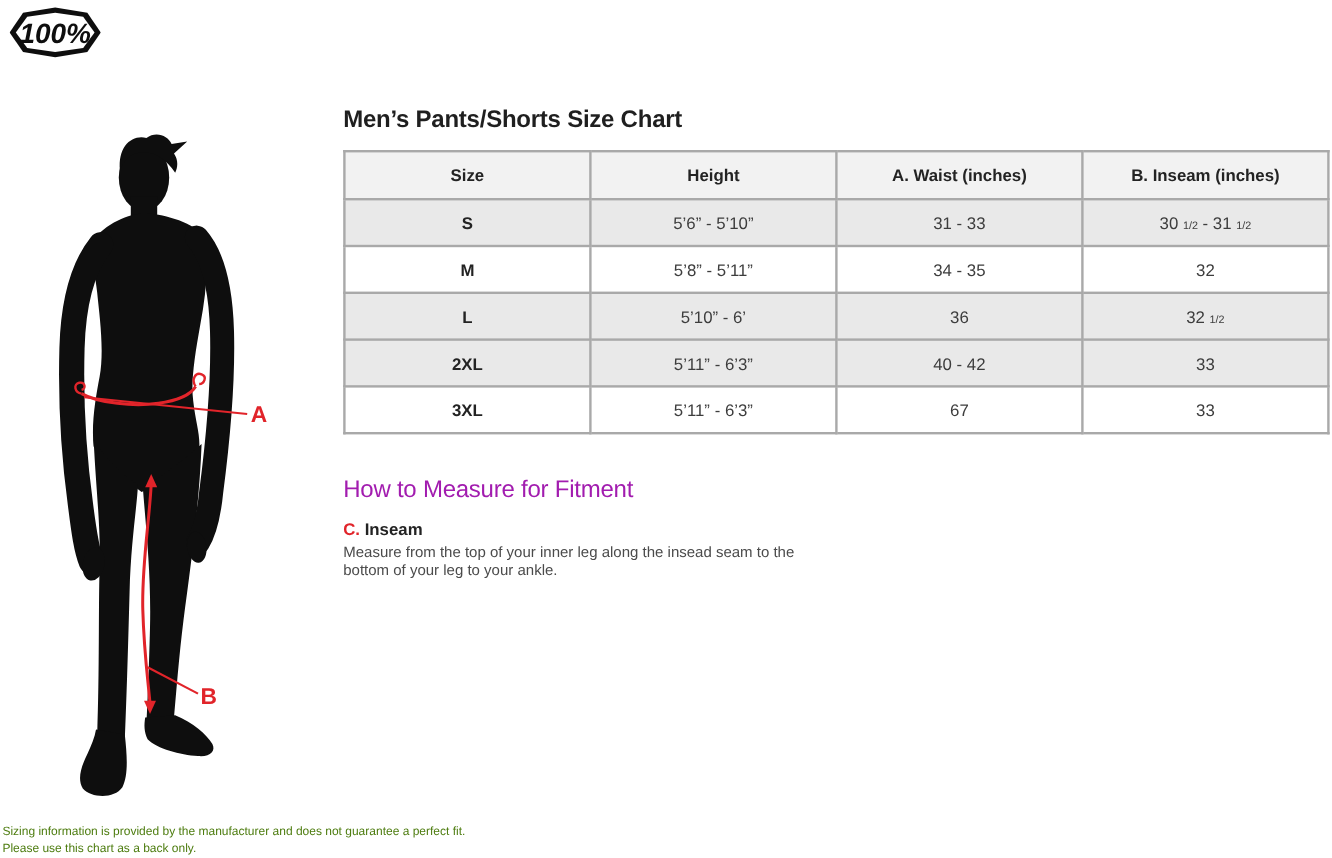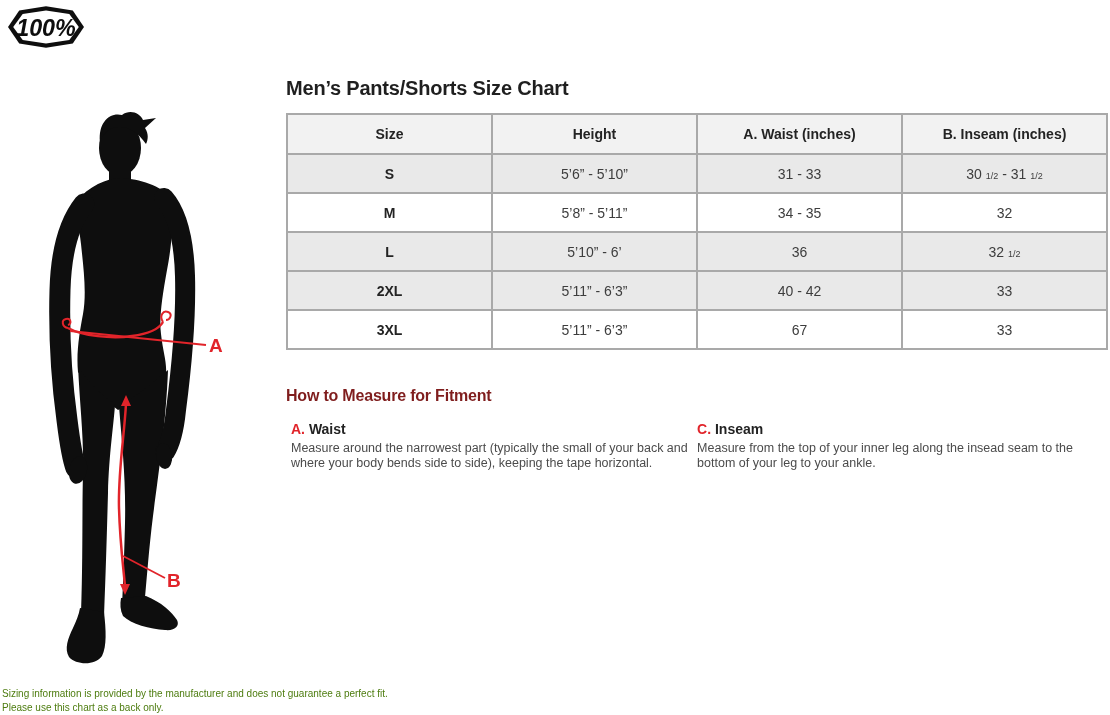--- a/index.html
+++ b/index.html
@@ -8,33 +8,33 @@
   .page { position:relative; width:1110px; height:715px; background:#fff; }
 
   
   .logo { position:absolute; left:8px; top:4px; width:76px; height:46px; cursor:pointer; }
 
   
   .figure { position:absolute; left:10px; top:108px; width:240px; height:560px; }
   .fig-label { font-family:"Liberation Sans", sans-serif; font-weight:bold; font-size:19px; fill:#e1242a; }
 
   
-  .content { position:absolute; left:286px; top:76px; width:822px; }
+  .content { position:absolute; left:286px; top:88px; width:822px; }
   .chart-title { font-size:20px; font-weight:bold; color:#1f1f1f; letter-spacing:-0.2px; line-height:24px; }
 
   table.size-table { width:822px; margin-top:13px; border-collapse:collapse; table-layout:fixed; }
   .size-table th, .size-table td {
       border:2px solid #a9a9a9; text-align:center; vertical-align:middle;
       height:39px; font-size:14px; color:#3d3d3d; padding:0 4px; }
   .size-table th { background:#f2f2f2; font-weight:bold; color:#232323; height:40px;margin-left:16px; }
   .size-table tr.alt td { background:#e9e9e9; }
   .size-table td.size-cell { font-weight:bold; color:#232323; }
   .frac { font-size:9px; letter-spacing:0; }
 
-  .measure-title { font-size:16px; font-weight:bold; color:#7f1d1d; letter-spacing:-0.2px; margin-top:34px; line-height:24px; }
+  .measure-title { font-size:20px; font-weight:normal; color:#a21caf; letter-spacing:-0.2px; margin-top:34px; line-height:24px; }
   .measure-row { display:flex; margin-top:12px; }
   .measure-item { width:424px; }
   .measure-item.first { padding-left:5px; }
   .measure-item h3 { font-size:14px; font-weight:bold; color:#232323; line-height:18px; }
   .measure-item h3 .letter { color:#e1242a; }
   .measure-item p { margin-top:3px; font-size:12.5px; line-height:15px; color:#4b4b4b; max-width:402px; }
 
   .footer { position:absolute; left:2px; top:687px; font-size:10px; line-height:14px; color:#4d7c0f; }
 </style>
 </head>
@@ -120,27 +120,20 @@
             <td>5’11” - 6’3”</td>
             <td>67</td>
             <td>33</td>
           </tr>
         </tbody>
     </table>
 
     <h2 class="measure-title">How to Measure for Fitment</h2>
 
     <div class="measure-row">
-      <div class="measure-item first">
-        <h3>
-          <span class="letter">A.</span>
-          <span>Waist</span>
-        </h3>
-        <p>Measure around the narrowest part (typically the small of your back and where your body bends side to side), keeping the tape horizontal.</p>
-      </div>
       <div class="measure-item">
         <h3>
           <span class="letter">C.</span>
           <span>Inseam</span>
         </h3>
         <p>Measure from the top of your inner leg along the insead seam to the bottom of your leg to your ankle.</p>
       </div>
     </div>
   </div>
 

